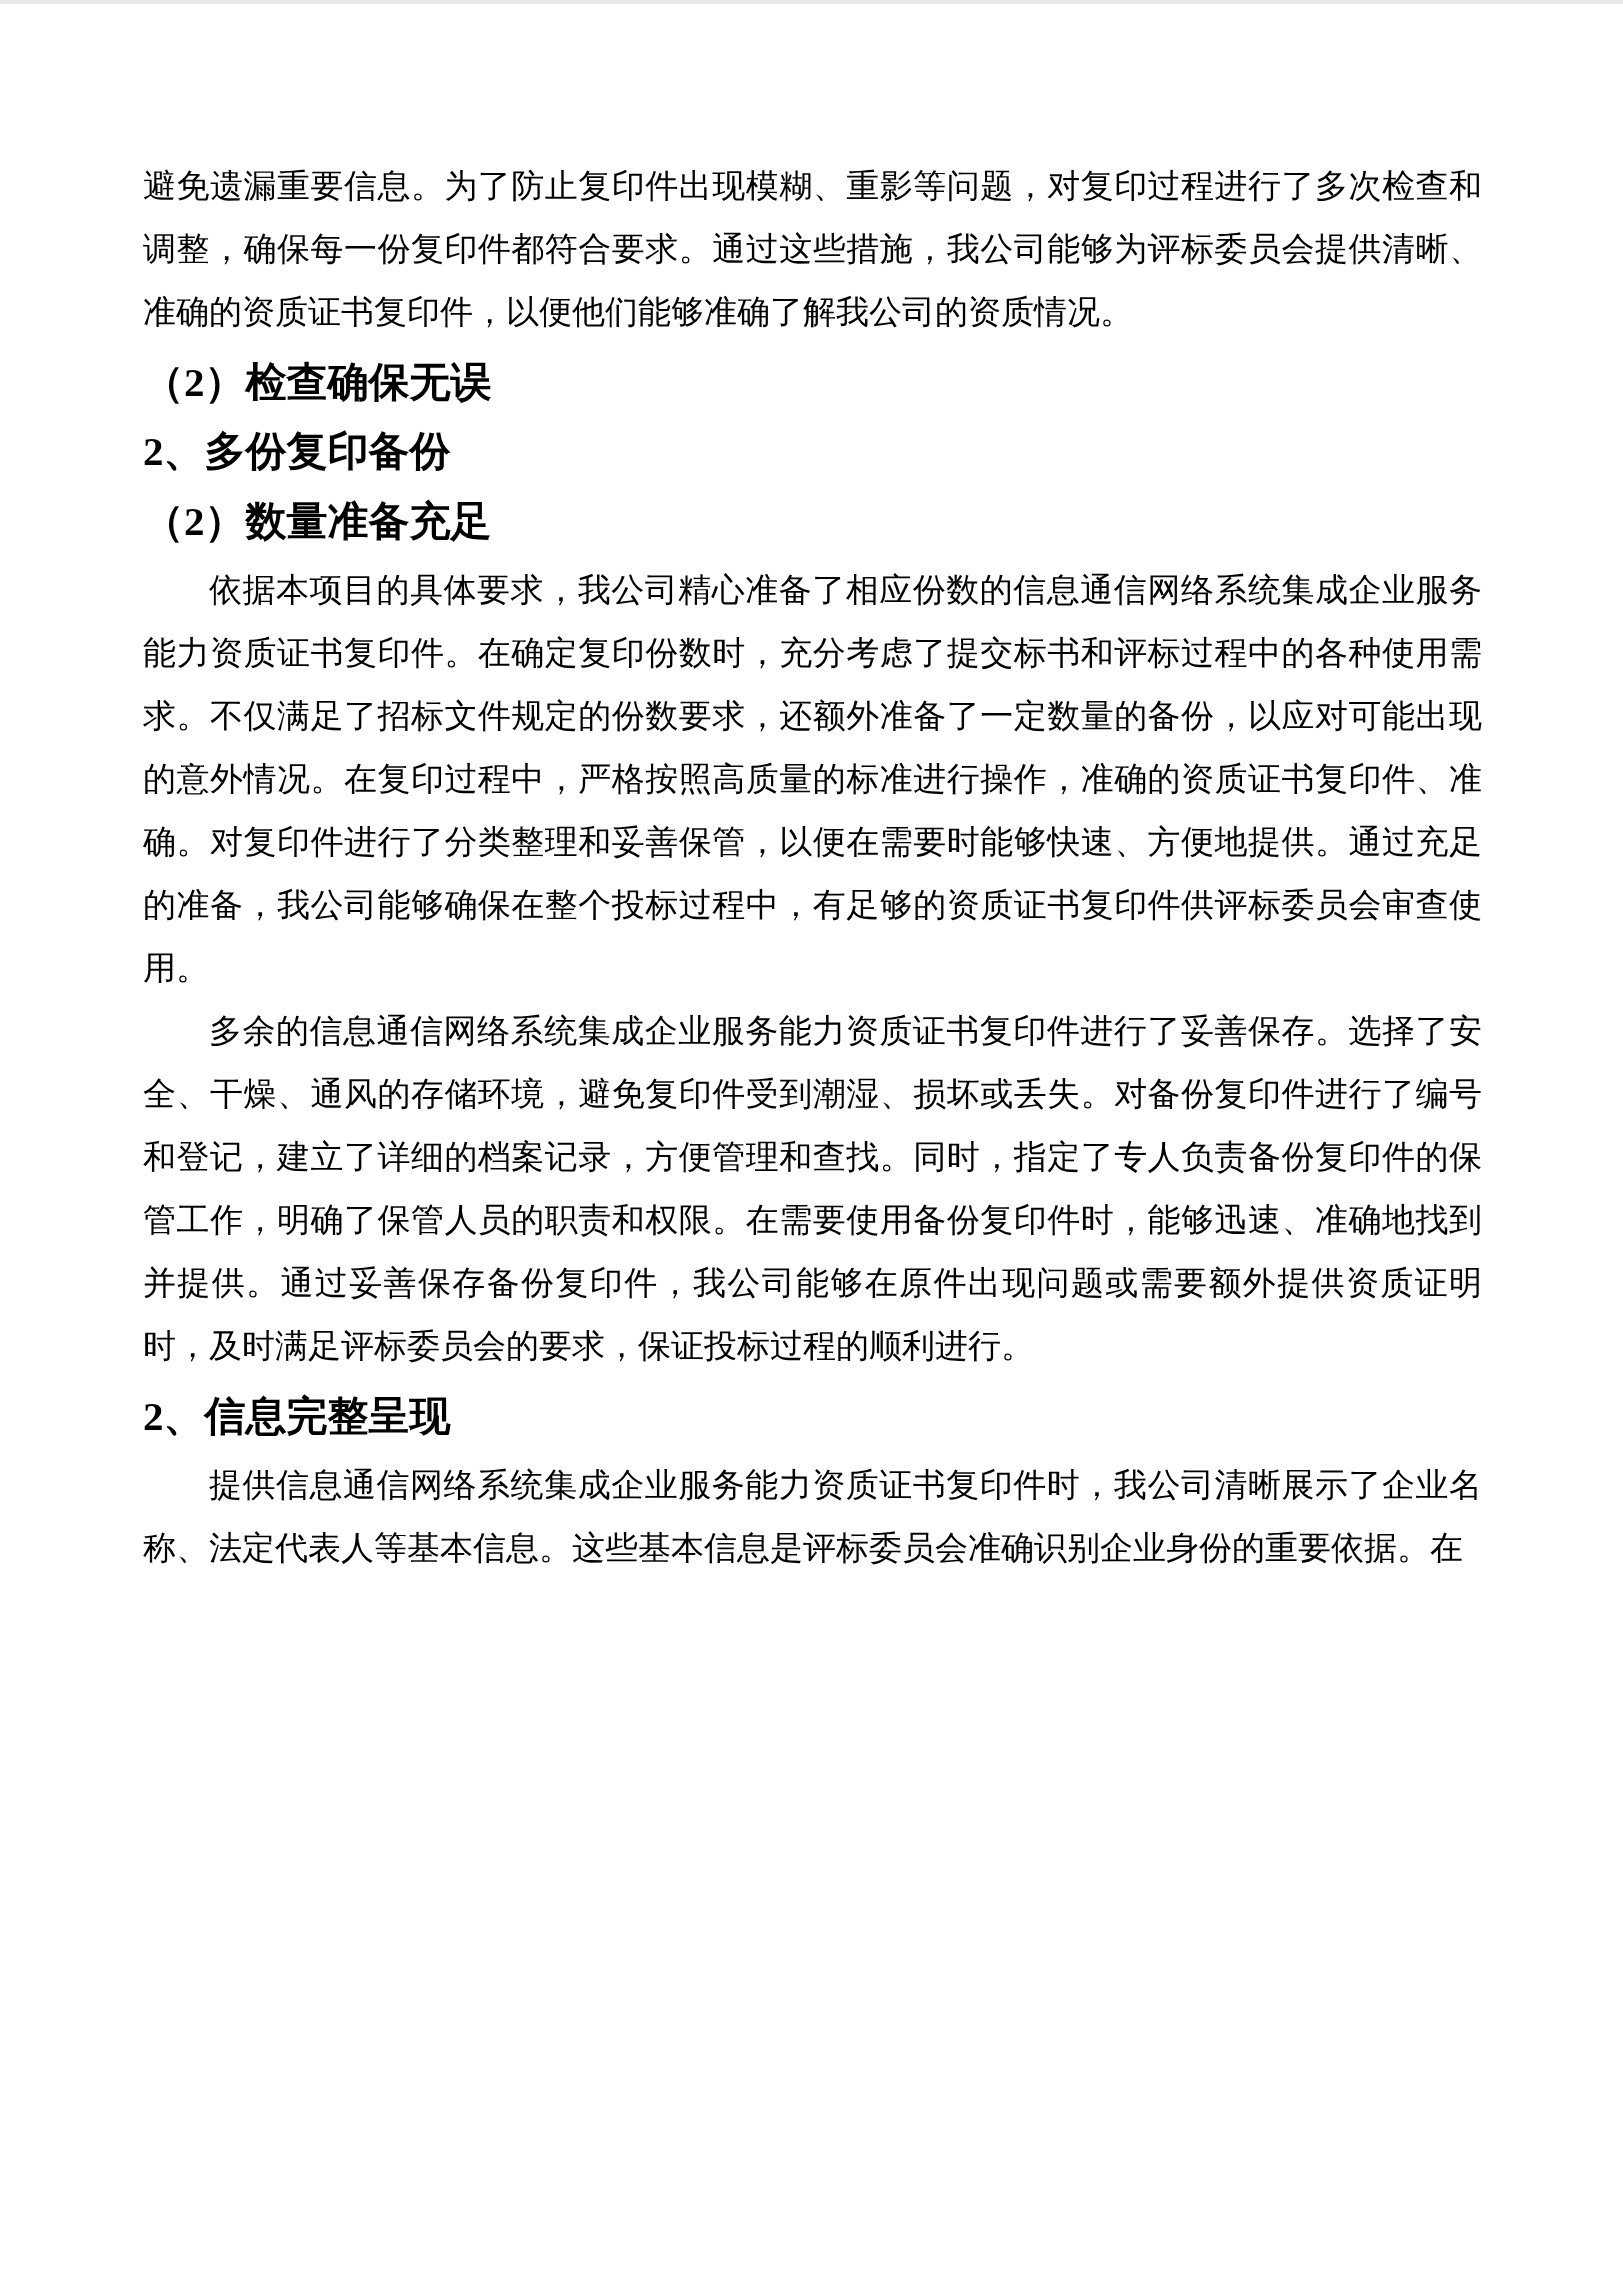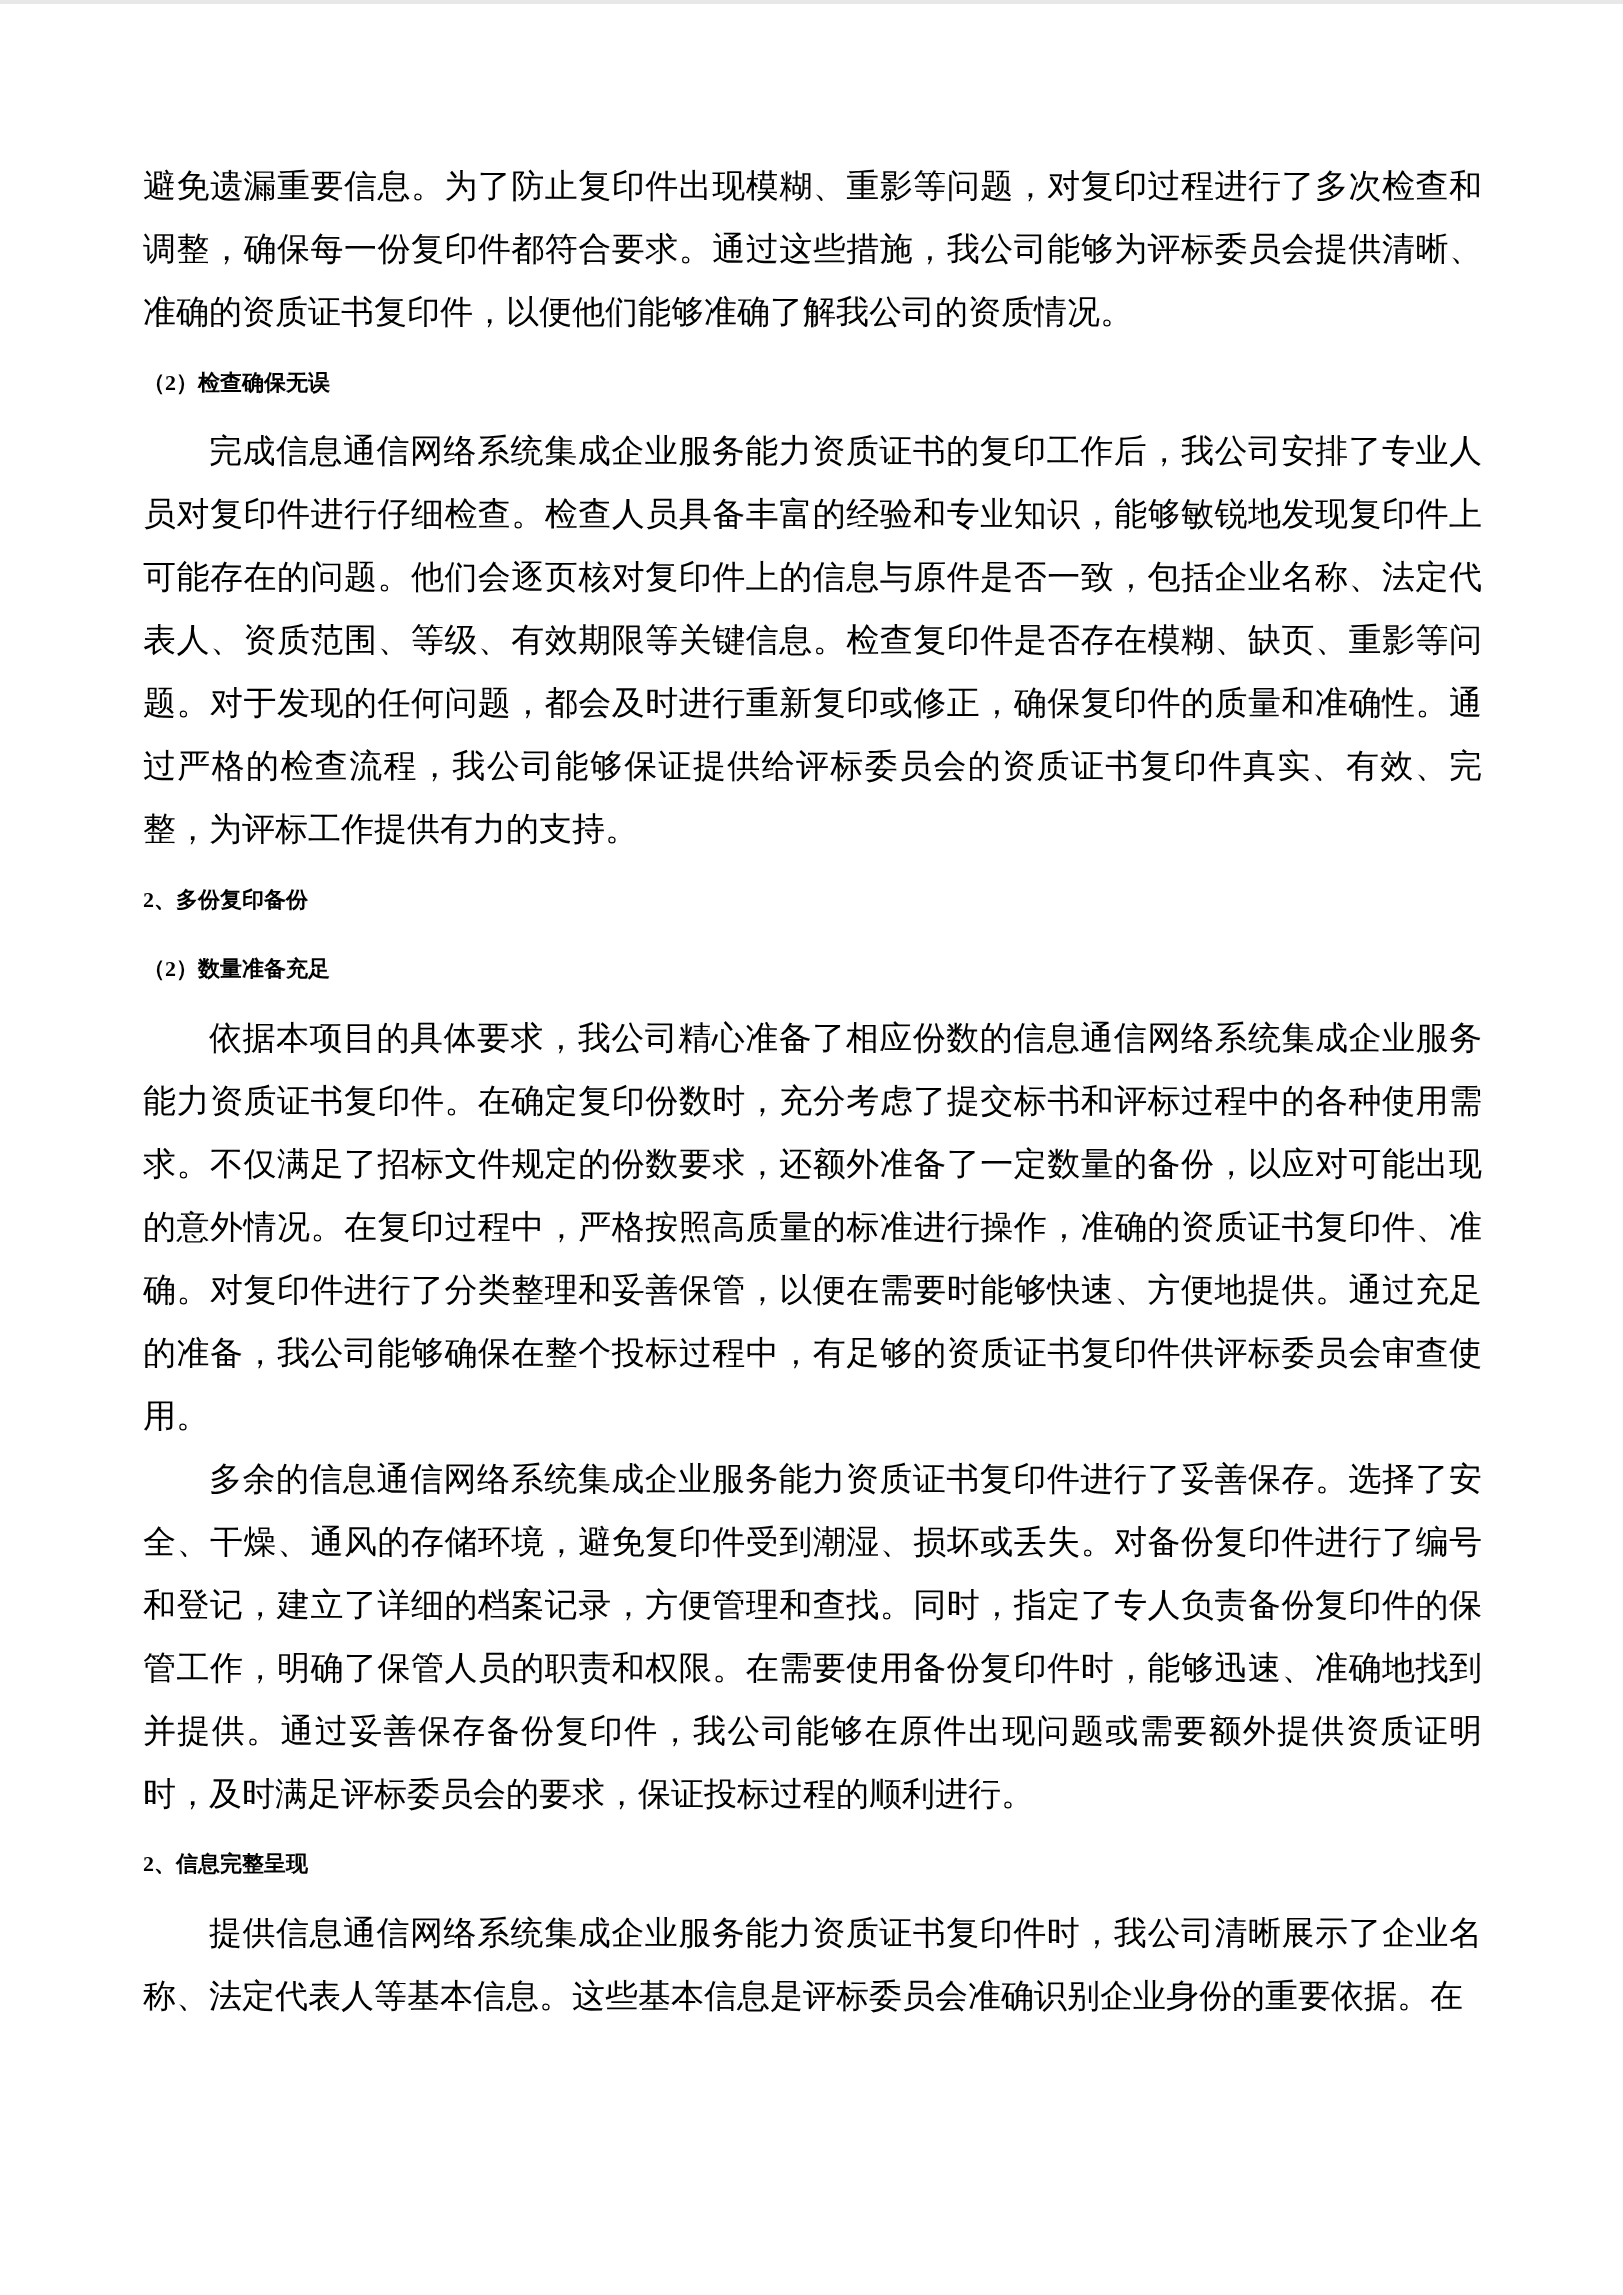--- a/index.html
+++ b/index.html
@@ -24,35 +24,34 @@
     margin: 0;
     text-align: justify;
     text-justify: inter-ideograph;
   }
   .para.indent {
     text-indent: 2em;
   }
   .heading {
     margin: 6.5px 0;
     font-weight: bold;
-    font-size: 22px;
+    font-size: 41px;
     line-height: 63px;
     text-align: left;
   }
 </style>
 </head>
 <body>
 
 <div class="page">
 
   <p class="para">避免遗漏重要信息。为了防止复印件出现模糊、重影等问题，对复印过程进行了多次检查和调整，确保每一份复印件都符合要求。通过这些措施，我公司能够为评标委员会提供清晰、准确的资质证书复印件，以便他们能够准确了解我公司的资质情况。</p>
 
   <h3 class="heading">（2）检查确保无误</h3>
 
-  <p class="para indent">完成信息通信网络系统集成企业服务能力资质证书的复印工作后，我公司安排了专业人员对复印件进行仔细检查。检查人员具备丰富的经验和专业知识，能够敏锐地发现复印件上可能存在的问题。他们会逐页核对复印件上的信息与原件是否一致，包括企业名称、法定代表人、资质范围、等级、有效期限等关键信息。检查复印件是否存在模糊、缺页、重影等问题。对于发现的任何问题，都会及时进行重新复印或修正，确保复印件的质量和准确性。通过严格的检查流程，我公司能够保证提供给评标委员会的资质证书复印件真实、有效、完整，为评标工作提供有力的支持。</p>
 
   <h2 class="heading">2、多份复印备份</h2>
 
   <h3 class="heading">（2）数量准备充足</h3>
 
   <p class="para indent">依据本项目的具体要求，我公司精心准备了相应份数的信息通信网络系统集成企业服务能力资质证书复印件。在确定复印份数时，充分考虑了提交标书和评标过程中的各种使用需求。不仅满足了招标文件规定的份数要求，还额外准备了一定数量的备份，以应对可能出现的意外情况。在复印过程中，严格按照高质量的标准进行操作，准确的资质证书复印件、准确。对复印件进行了分类整理和妥善保管，以便在需要时能够快速、方便地提供。通过充足的准备，我公司能够确保在整个投标过程中，有足够的资质证书复印件供评标委员会审查使用。</p>
 
 
   <p class="para indent">多余的信息通信网络系统集成企业服务能力资质证书复印件进行了妥善保存。选择了安全、干燥、通风的存储环境，避免复印件受到潮湿、损坏或丢失。对备份复印件进行了编号和登记，建立了详细的档案记录，方便管理和查找。同时，指定了专人负责备份复印件的保管工作，明确了保管人员的职责和权限。在需要使用备份复印件时，能够迅速、准确地找到并提供。通过妥善保存备份复印件，我公司能够在原件出现问题或需要额外提供资质证明时，及时满足评标委员会的要求，保证投标过程的顺利进行。</p>
 

